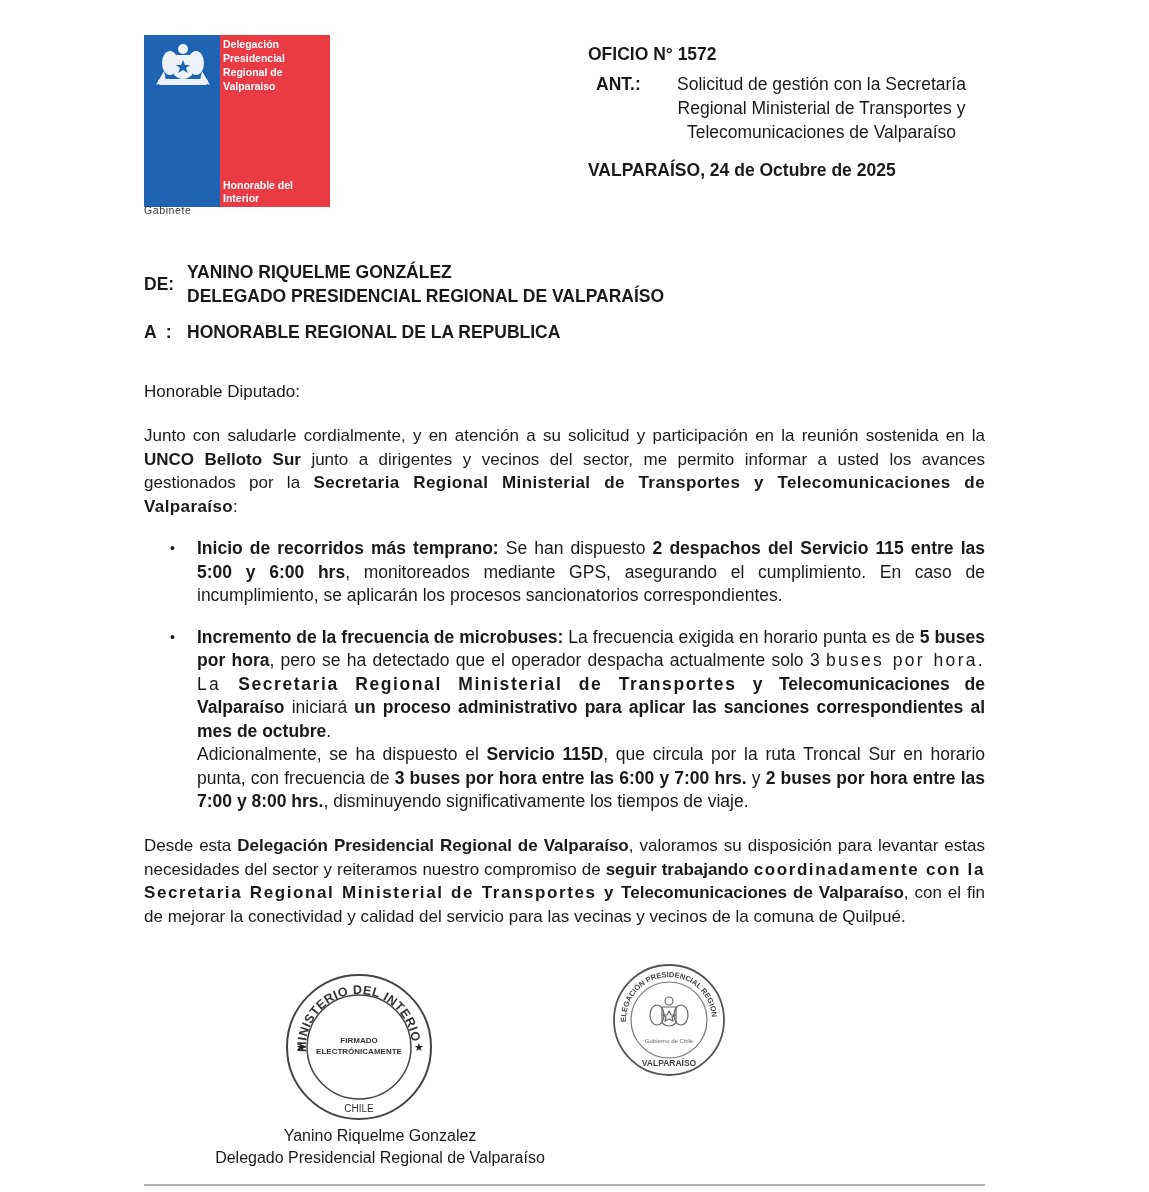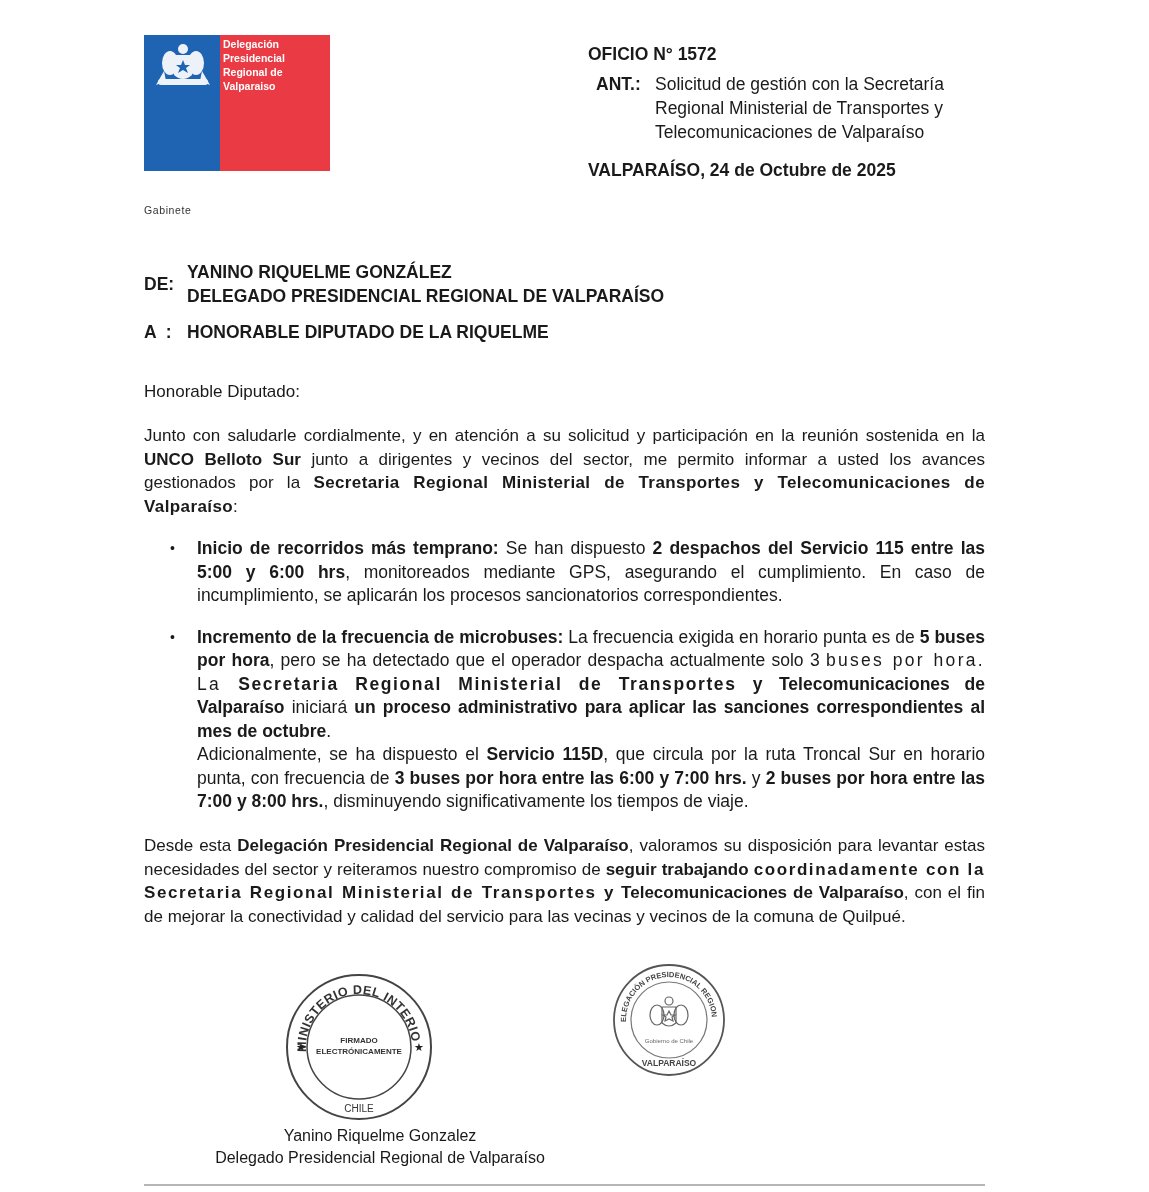--- a/index.html
+++ b/index.html
@@ -1,35 +1,35 @@
 <!DOCTYPE html>
 <html><head>
 <meta charset="utf-8">
 <style>
   html, body { margin:0; padding:0; background:#ffffff; }
   body { width:1149px; height:1192px; position:relative; overflow:hidden;
          font-family:"Liberation Sans", sans-serif; color:#1a1a1a; }
   .abs { position:absolute; }
 
   
-  .logo { left:144px; top:35px; width:186px; height:136px; display:flex; }
+  .logo { left:144px; top:35px; width:186px; height:172px; display:flex; }
   .logo-blue { width:76px; height:100%; background:#1f63b3; position:relative; }
   .logo-red { flex:1; height:100%; background:#ea3b45; position:relative; color:#fff;
               font-weight:bold; font-size:10.5px; line-height:14px; }
   .logo-red .top { position:absolute; left:3px; top:2px; }
   .logo-red .bottom { position:absolute; left:3px; top:144px; line-height:13px; }
   .coat { position:absolute; left:8px; top:6px; width:62px; height:52px; }
   .gabinete { left:144px; top:204px; font-size:10.5px; letter-spacing:0.6px; color:#333; }
 
   
   .hdr { left:588px; top:42px; width:400px; font-size:17.5px; line-height:24px; }
   .hdr .oficio { font-weight:bold; margin-bottom:6px; }
   .hdr .row { display:flex; margin-bottom:4px;margin-left:8px; }
   .hdr .key { font-weight:bold; width:59px; flex:none; }
-  .hdr .val { flex:1; }
+  .hdr .val { flex:1;text-align:center; }
   .hdr .date { font-weight:bold; margin-top:14px; }
 
   
   .addr { left:144px; top:260px; font-size:17.5px; line-height:24px; font-weight:bold; }
   .addr .row { display:flex; margin-bottom:12px;align-items:center; }
   .addr .key { width:43px; flex:none; }
 
   .body { left:144px; width:841px; font-size:17px; line-height:23.5px; text-align:justify; }
   .greeting { top:380px; }
   .p1 { top:424px; }
@@ -68,21 +68,21 @@
     </svg>
   </div>
   <div class="logo-red">
     <div class="top">
       <div>Delegación</div>
       <div>Presidencial</div>
       <div>Regional de</div>
       <div>Valparaiso</div>
     </div>
     <div class="bottom">
-      <div>Ministerio del</div>
+      <div>Honorable del</div>
       <div>Interior</div>
     </div>
   </div>
 </div>
 <div class="abs gabinete">Gabinete</div>
 
 <div class="abs hdr">
   <div class="oficio">OFICIO N° 1572</div>
   <div class="row">
     <span class="key">ANT.:</span>
@@ -95,21 +95,21 @@
   <div class="row">
     <span class="key">DE:</span>
     <div>
       <div>YANINO RIQUELME GONZÁLEZ</div>
       <div>DELEGADO PRESIDENCIAL REGIONAL DE VALPARAÍSO</div>
     </div>
   </div>
   <div class="row">
     <span class="key" style="white-space:pre">A  :</span>
     <div>
-      <div>HONORABLE DIPUTADO DE LA RIQUELME</div>
+      <div>HONORABLE REGIONAL DE LA REPUBLICA</div>
     </div>
   </div>
 </div>
 
 <div class="abs body greeting">Honorable Diputado:</div>
 
 <div class="abs body p1">
   <span>Junto con saludarle cordialmente, y en atención a su solicitud y participación en la reunión sostenida en la </span><b>UNCO Belloto Sur</b><span> junto a dirigentes y vecinos del sector, me permito informar a usted los avances gestionados por la </span><b class="spaced-b" style="letter-spacing:0.4px">Secretaria Regional Ministerial de Transportes y Telecomunicaciones de Valparaíso</b><span>:</span>
 </div>
 

